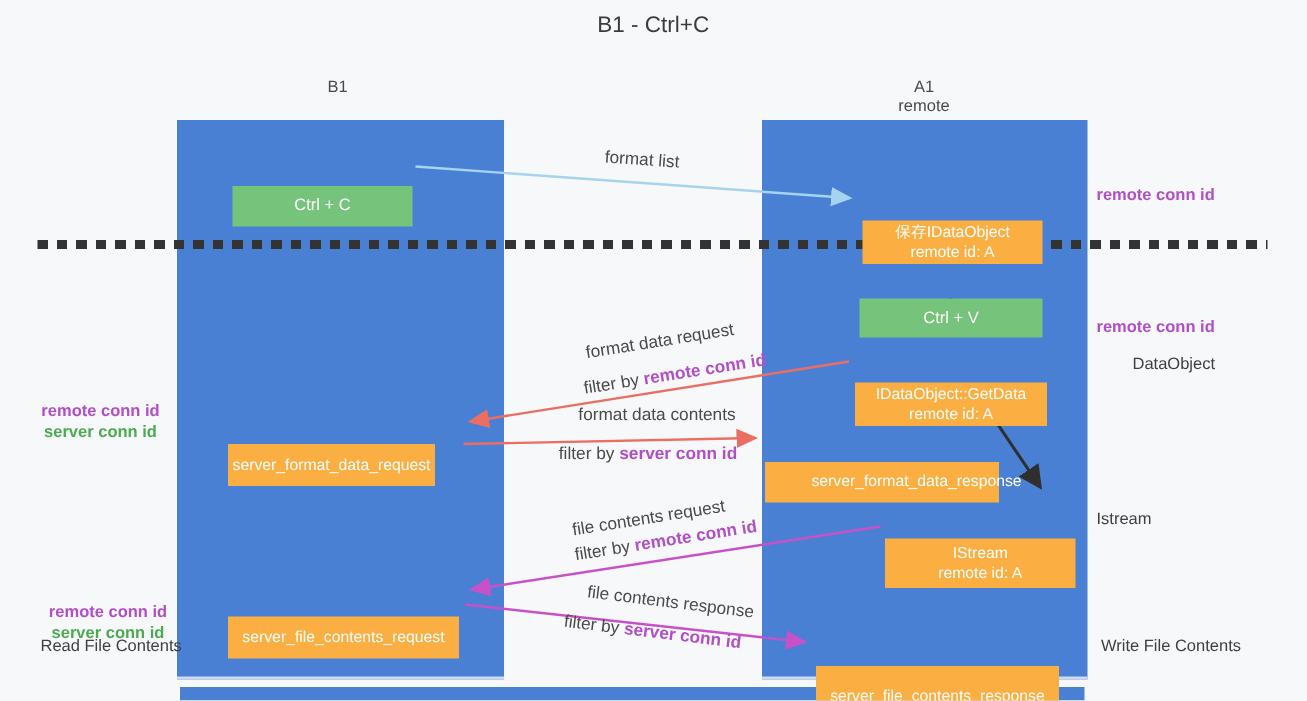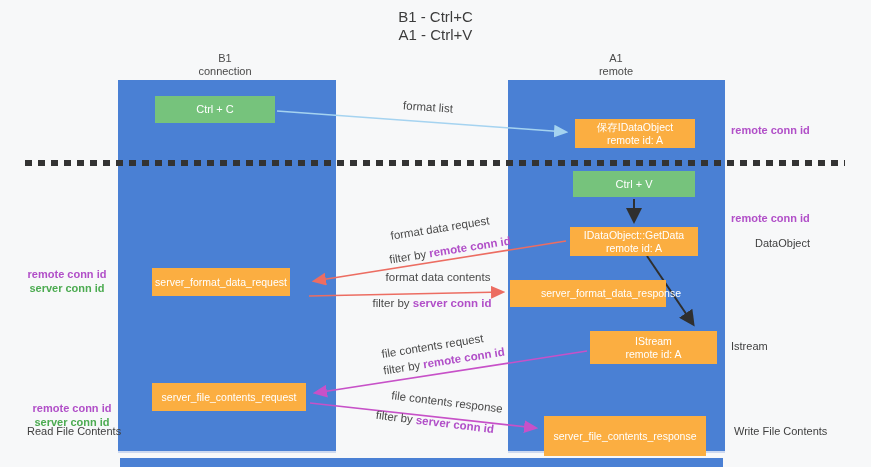--- a/index.html
+++ b/index.html
@@ -20,20 +20,21 @@
     border-bottom:2px solid #cdd9f0;
   }
   .lane-header{
     text-align:center;font-size:11px;line-height:13px;color:#4a4a4a;
   }
   .node{
     color:#ffffff;display:flex;flex-direction:column;
     align-items:center;justify-content:center;
     font-size:11px;line-height:13px;text-align:center;
     box-sizing:border-box;
+    margin-top:28px;
   }
   .node.small{font-size:10.5px;}
   .green{background:#76c37c;}
   .orange{background:#fbae41;}
   .dashed{
     height:6px;
     background:repeating-linear-gradient(90deg,#333333 0 7px,transparent 7px 13px);
   }
   .ann{
     font-size:11.5px;color:#4a4a4a;white-space:nowrap;
@@ -46,26 +47,24 @@
   .sidelabel.bold{font-weight:bold;}
   .plain{color:#3f3f3f;}
   svg.arrows{left:0;top:0;pointer-events:none;}
   .bottom-strip{background:#4a80d4;}
 </style>
 </head>
 <body>
 
 <div class="abs title">
   <div>B1 - Ctrl+C</div>
-  <div>A1 - Ctrl+V</div>
 </div>
 
 <div class="abs lane-header" style="left:160px;top:52px;width:130px;text-align:center;">
   <div>B1</div>
-  <div>connection</div>
 </div>
 <div class="abs lane-header" style="left:551px;top:52px;width:130px;">
   <div>A1</div>
   <div>remote</div>
 </div>
 
 <div class="abs lane" style="left:118px;top:80px;width:218px;height:371px;"></div>
 <div class="abs lane" style="left:508px;top:80px;width:217px;height:371px;"></div>
 <div class="abs bottom-strip" style="left:120px;top:458px;width:603px;height:9px;"></div>
 

